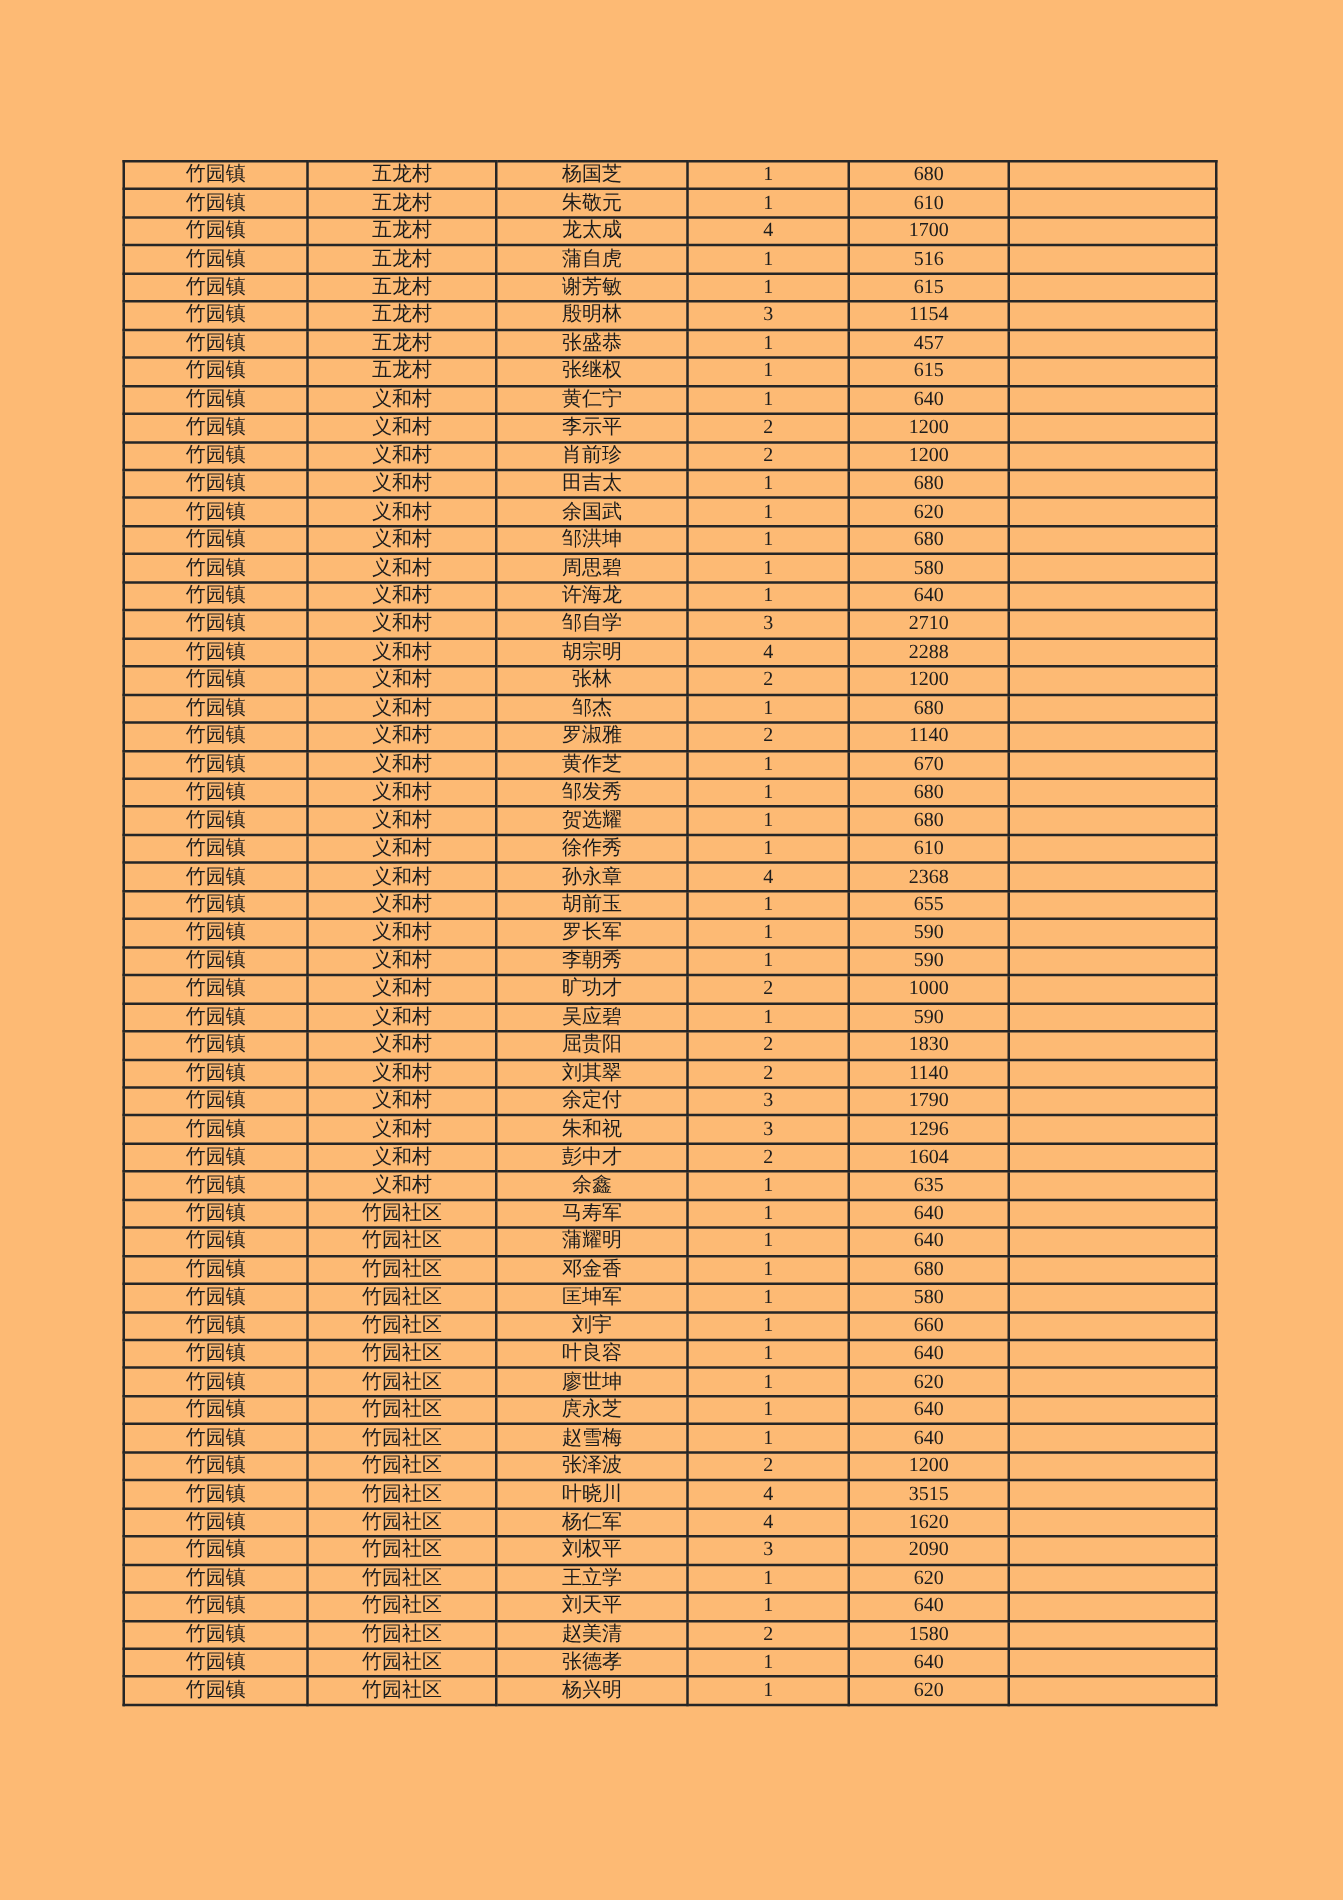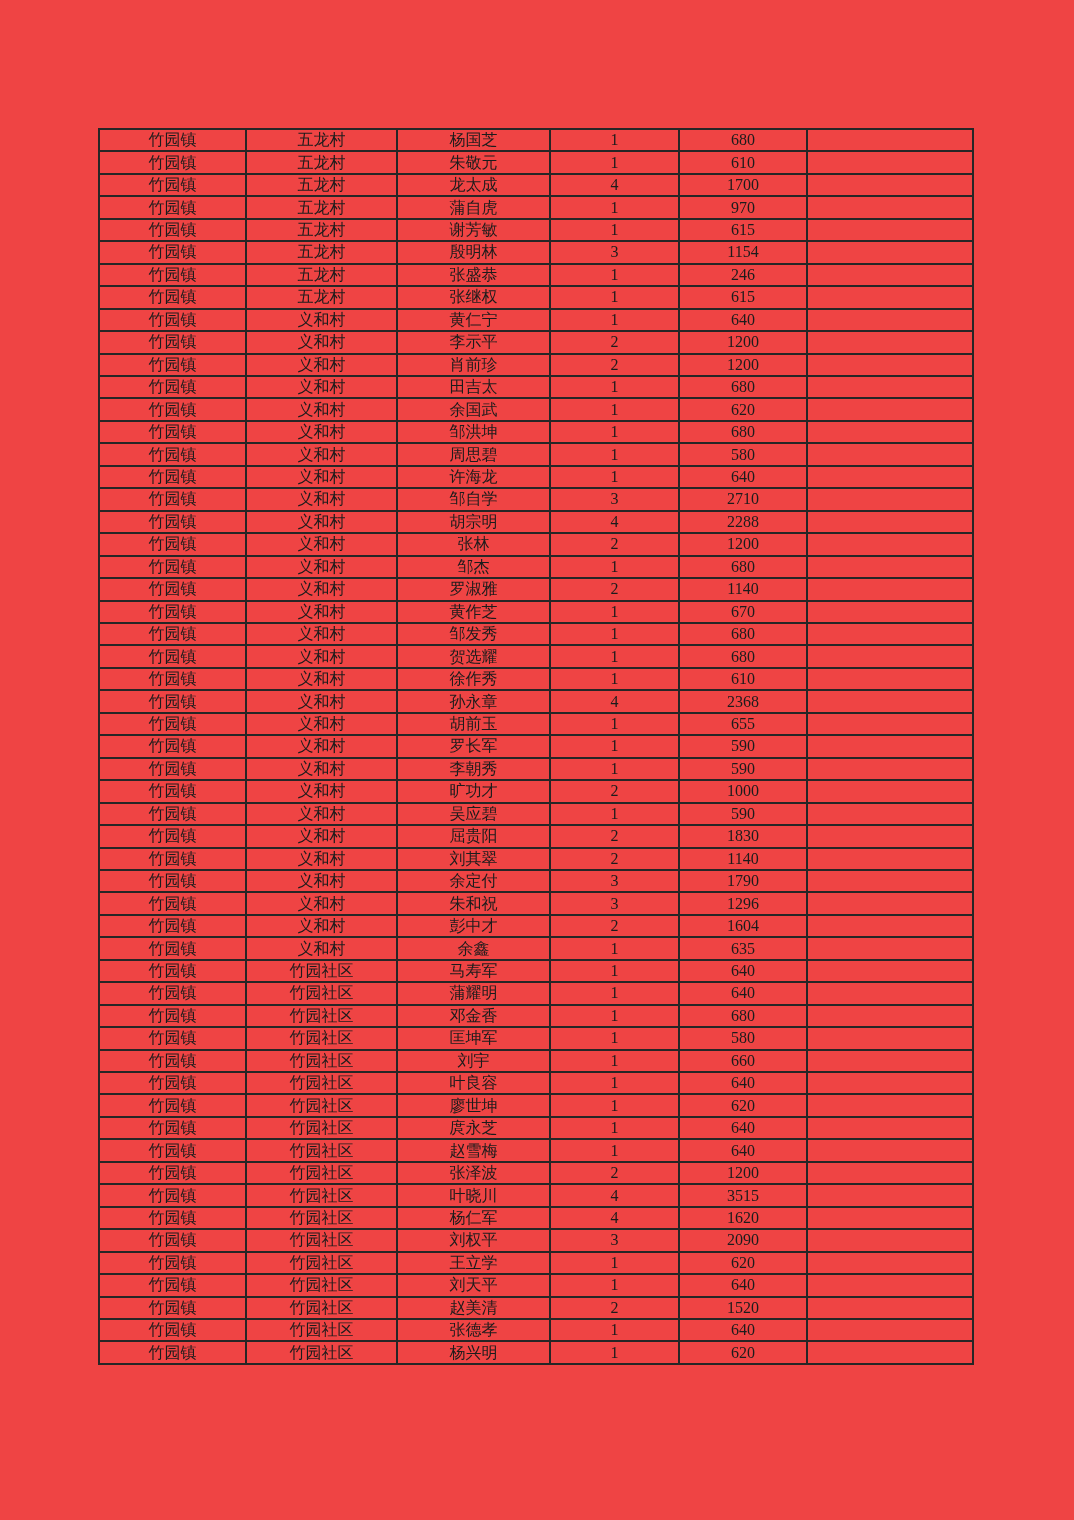--- a/index.html
+++ b/index.html
@@ -6,21 +6,21 @@
   html, body {
     width: 1074px;
     height: 1520px;
     background: #ffffff;
     font-family: "Liberation Serif", "DejaVu Serif", serif;
   }
   .page {
     position: relative;
     width: 1074px;
     height: 1520px;
-    background: #ef4444;
+    background: #fdba74;
     overflow: hidden;
   }
   table.data-table {
     position: absolute;
     left: 98px;
     top: 128px;
     width: 874px;
     height: 1237px;
     border-collapse: collapse;
     table-layout: fixed;
@@ -79,21 +79,21 @@
           <td>龙太成</td>
           <td>4</td>
           <td>1700</td>
           <td></td>
         </tr>
         <tr>
           <td>竹园镇</td>
           <td>五龙村</td>
           <td>蒲自虎</td>
           <td>1</td>
-          <td>970</td>
+          <td>516</td>
           <td></td>
         </tr>
         <tr>
           <td>竹园镇</td>
           <td>五龙村</td>
           <td>谢芳敏</td>
           <td>1</td>
           <td>615</td>
           <td></td>
         </tr>
@@ -103,21 +103,21 @@
           <td>殷明林</td>
           <td>3</td>
           <td>1154</td>
           <td></td>
         </tr>
         <tr>
           <td>竹园镇</td>
           <td>五龙村</td>
           <td>张盛恭</td>
           <td>1</td>
-          <td>246</td>
+          <td>457</td>
           <td></td>
         </tr>
         <tr>
           <td>竹园镇</td>
           <td>五龙村</td>
           <td>张继权</td>
           <td>1</td>
           <td>615</td>
           <td></td>
         </tr>
@@ -471,21 +471,21 @@
           <td>刘天平</td>
           <td>1</td>
           <td>640</td>
           <td></td>
         </tr>
         <tr>
           <td>竹园镇</td>
           <td>竹园社区</td>
           <td>赵美清</td>
           <td>2</td>
-          <td>1520</td>
+          <td>1580</td>
           <td></td>
         </tr>
         <tr>
           <td>竹园镇</td>
           <td>竹园社区</td>
           <td>张德孝</td>
           <td>1</td>
           <td>640</td>
           <td></td>
         </tr>

